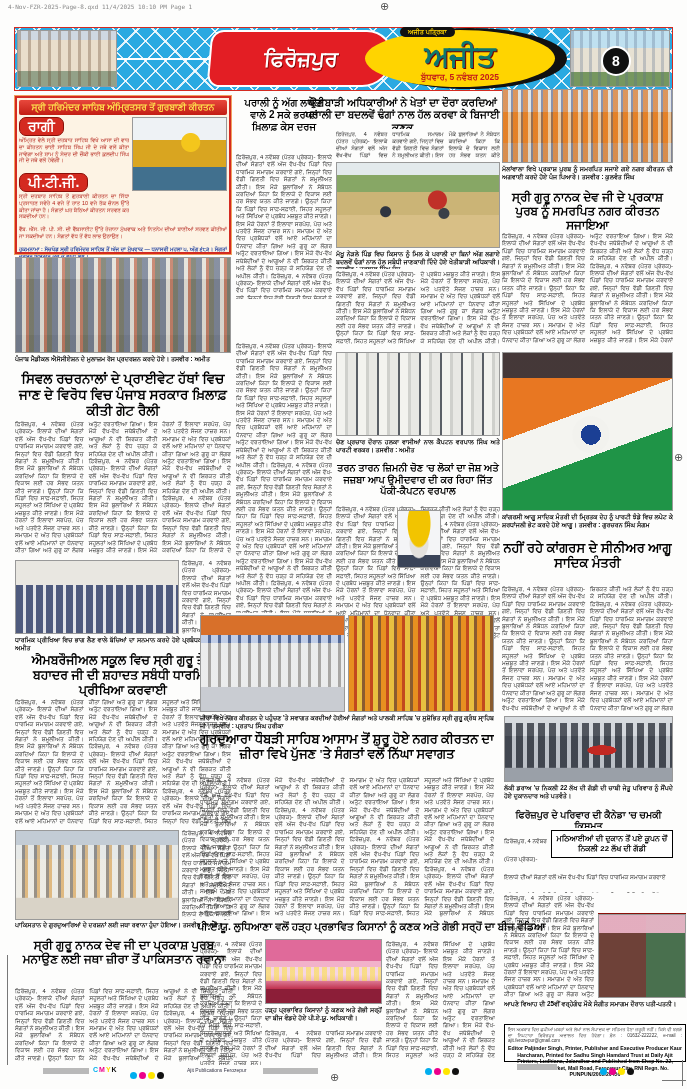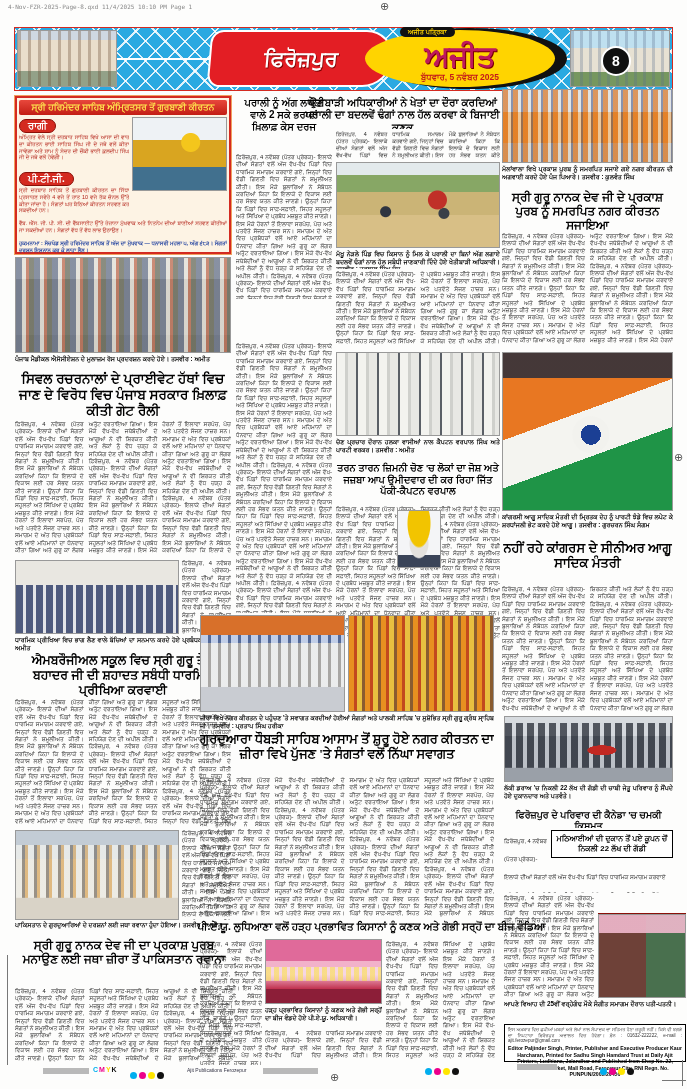--- a/index.html
+++ b/index.html
@@ -16,33 +16,33 @@
   .mast-line{position:absolute;left:100px;right:100px;top:30px;height:1.5px;background:#fff;}
   .mast-red{position:absolute;left:196px;top:4px;width:180px;height:53px;background:#e31e24;
      border-radius:12px 30px 30px 12px;transform:skewX(-5deg);display:flex;align-items:center;
      justify-content:center;box-shadow:0 0 0 2px #fff;}
   .mast-red span{color:#fff;font-weight:bold;font-size:21px;text-shadow:1px 1px 0 #7a0000;}
   .mast-yellow-bg{position:absolute;left:356px;top:0px;width:196px;height:61px;background:#111;border-radius:50%;}
   .mast-yellow{position:absolute;left:350px;top:2px;width:190px;height:57px;background:#ffd400;
      border-radius:50%;display:flex;flex-direction:column;align-items:center;justify-content:center;}
   .mast-tab{position:absolute;left:385px;top:-1px;background:#111;color:#ffd400;font-size:6.5px;
      font-weight:bold;padding:1px 8px;border-radius:6px;}
-  .mast-brand{color:#be185d;font-weight:bold;font-size:29px;line-height:1;margin-top:7px;
+  .mast-brand{color:#0f766e;font-weight:bold;font-size:29px;line-height:1;margin-top:7px;
      text-shadow:1px 1px 0 #7a0000;}
   .mast-date{color:#c41a1a;font-weight:bold;font-size:8.5px;margin-top:1px;}
   .page-circle{position:absolute;left:586px;top:18px;width:26px;height:26px;border-radius:50%;
      background:#101010;color:#fff;font-weight:bold;font-size:14px;display:flex;align-items:center;
      justify-content:center;border:2px solid #fff;}
   .ph{border:1px solid #999;overflow:hidden;}
   
   .adbox{border:2px solid #d42a20;outline:1px solid #f0a060;background:#fdf3e4;padding:2px;}
   .adbox .title{background:linear-gradient(180deg,#e8483c,#c21d14);color:#ffe14d;font-weight:bold;
      font-size:9px;text-align:center;padding:2px 0;border-radius:2px;}
   .adlabel{display:inline-block;color:#fff;background:#d42a20;border:1px solid #8a0f08;
-     font-weight:bold;font-size:10px;padding:0 8px;border-radius:7px;margin:2px 0 1px 0;}
+     font-weight:bold;font-size:14px;padding:0 8px;border-radius:7px;margin:2px 0 1px 0;}
   .adtext{font-size:5.4px;line-height:1.25;color:#b01a10;text-align:justify;overflow:hidden;}
   .adtext.blue{color:#1d3e9e;font-weight:bold;}
   .adflex{display:flex;gap:3px;}
   
   .headline{font-weight:bold;color:#000;text-align:center;line-height:1.18;overflow:hidden;}
   .body-txt{font-size:5.8px;line-height:1.28;color:#222;text-align:justify;overflow:hidden;
      word-break:break-word;}
   .cols2{column-count:2;column-gap:5px;}
   .cols3{column-count:3;column-gap:5px;}
   .cols4{column-count:4;column-gap:5px;}

